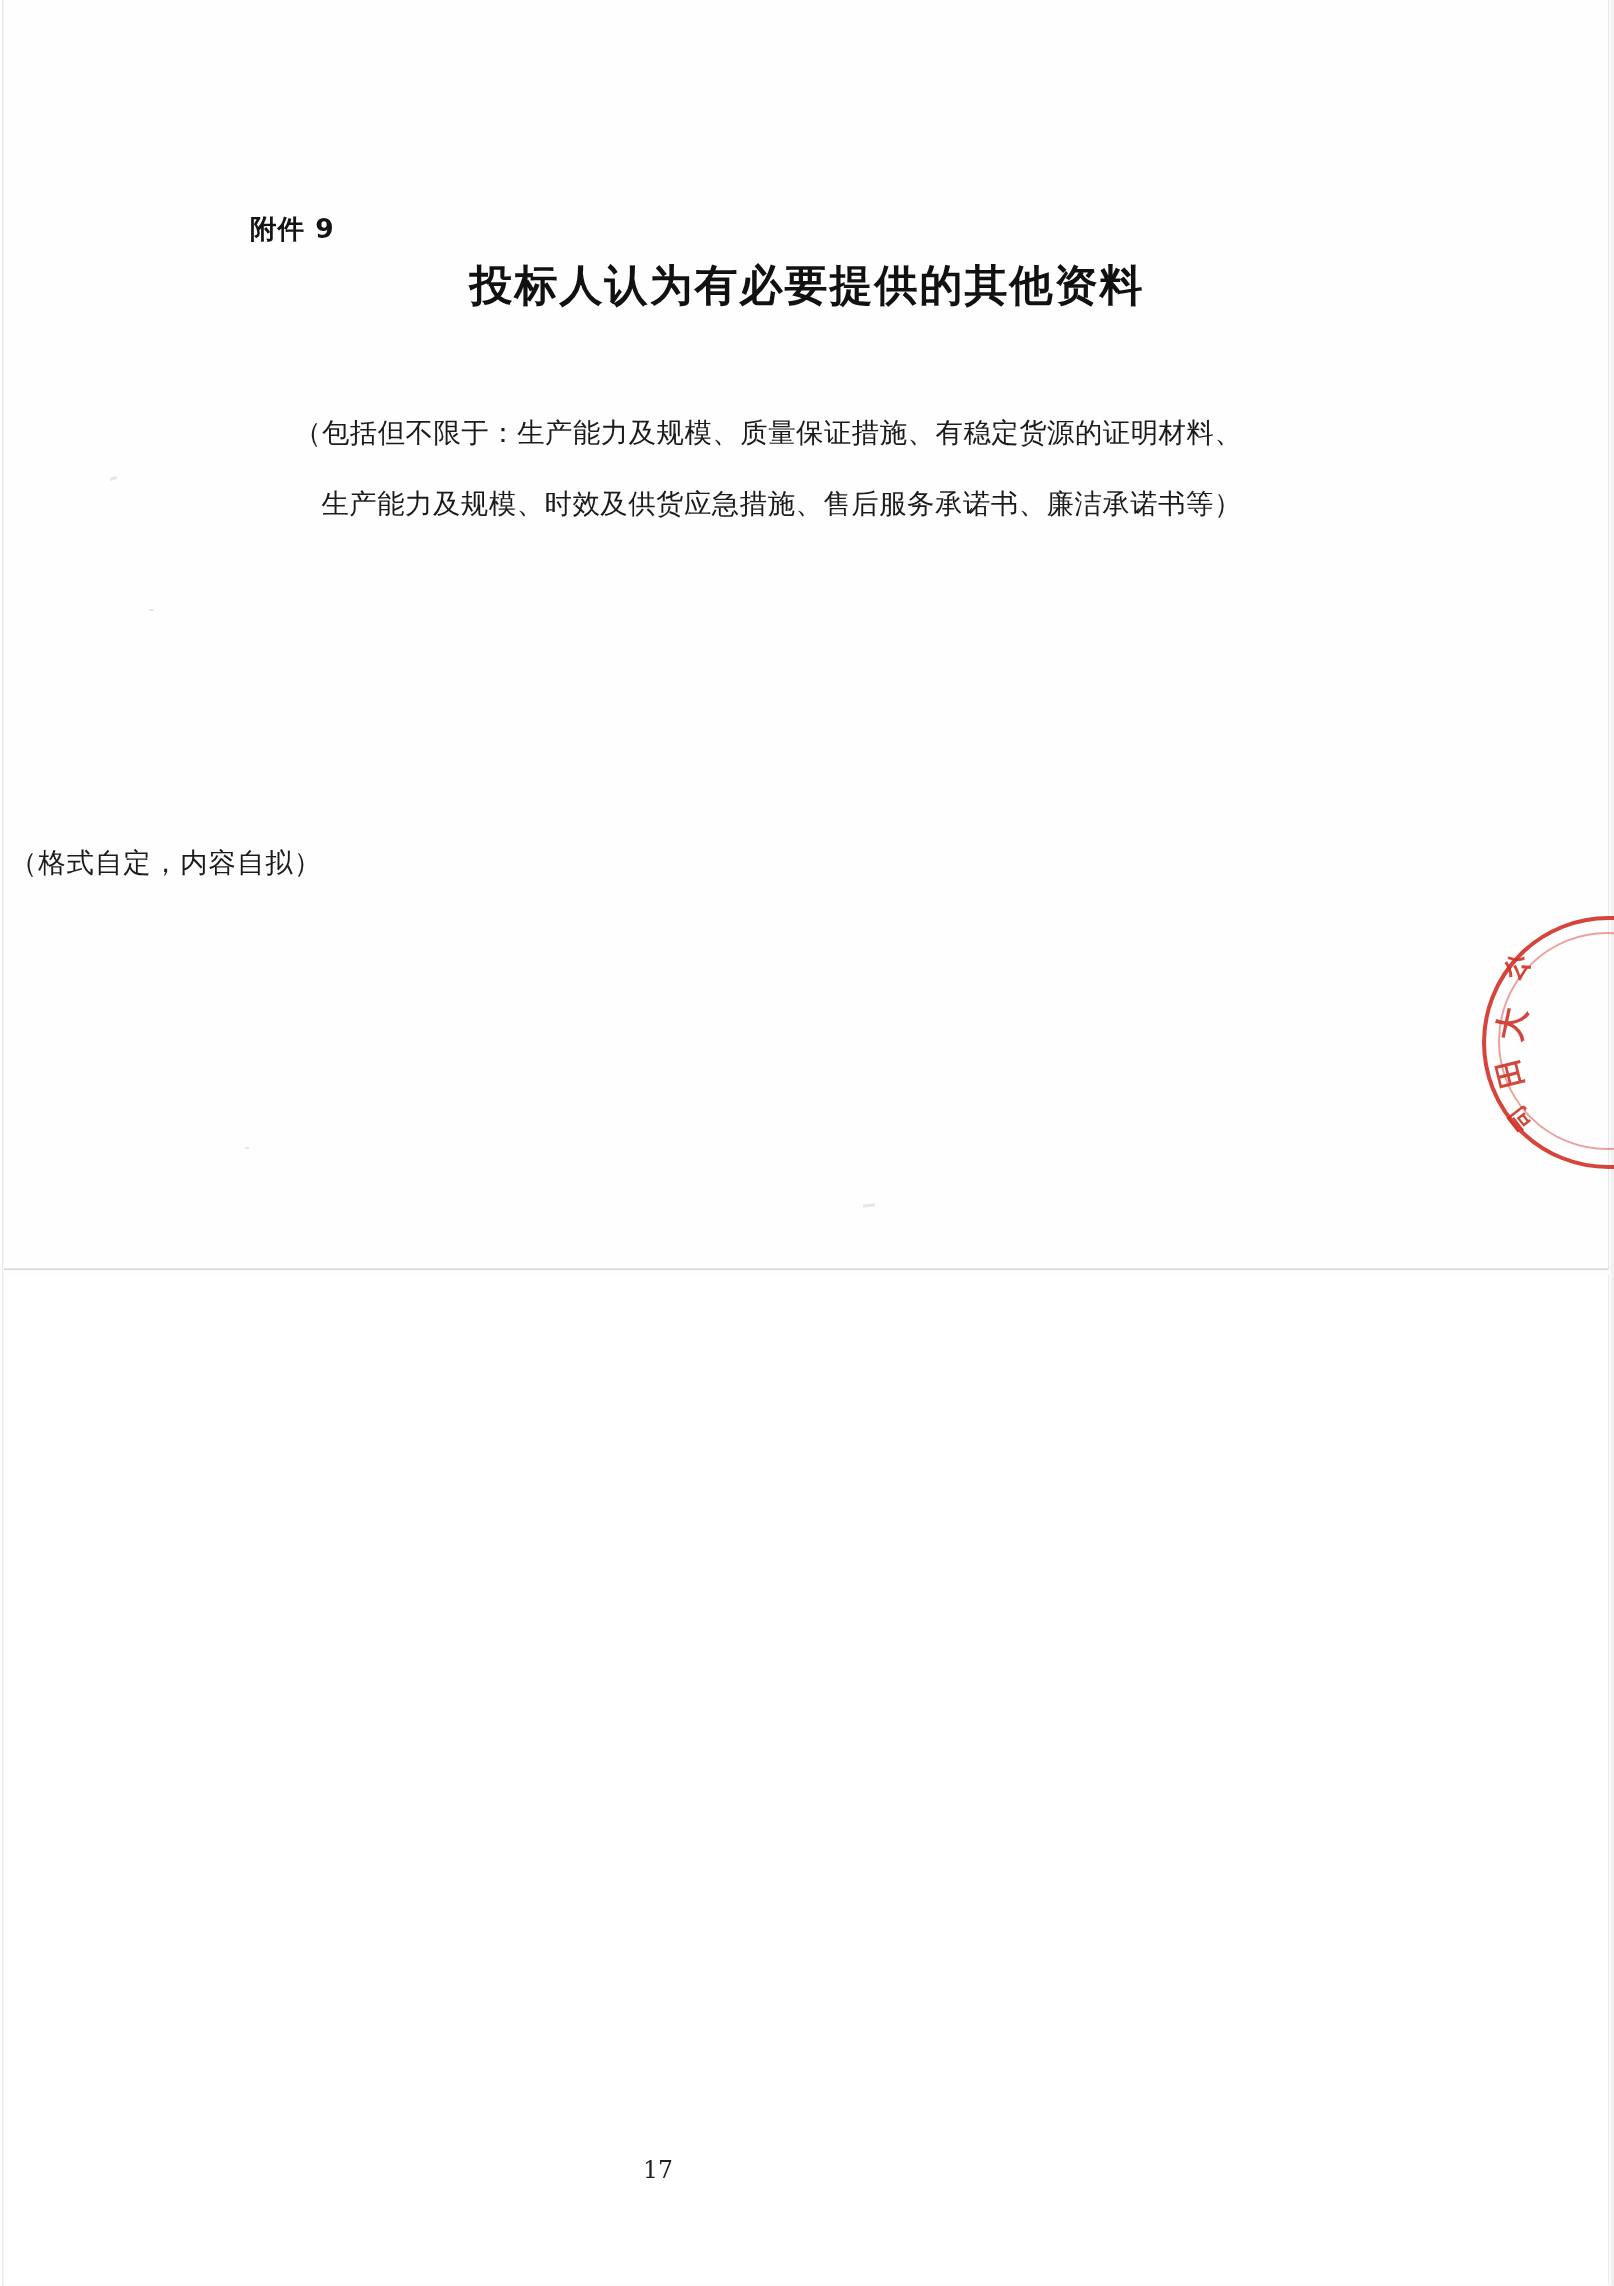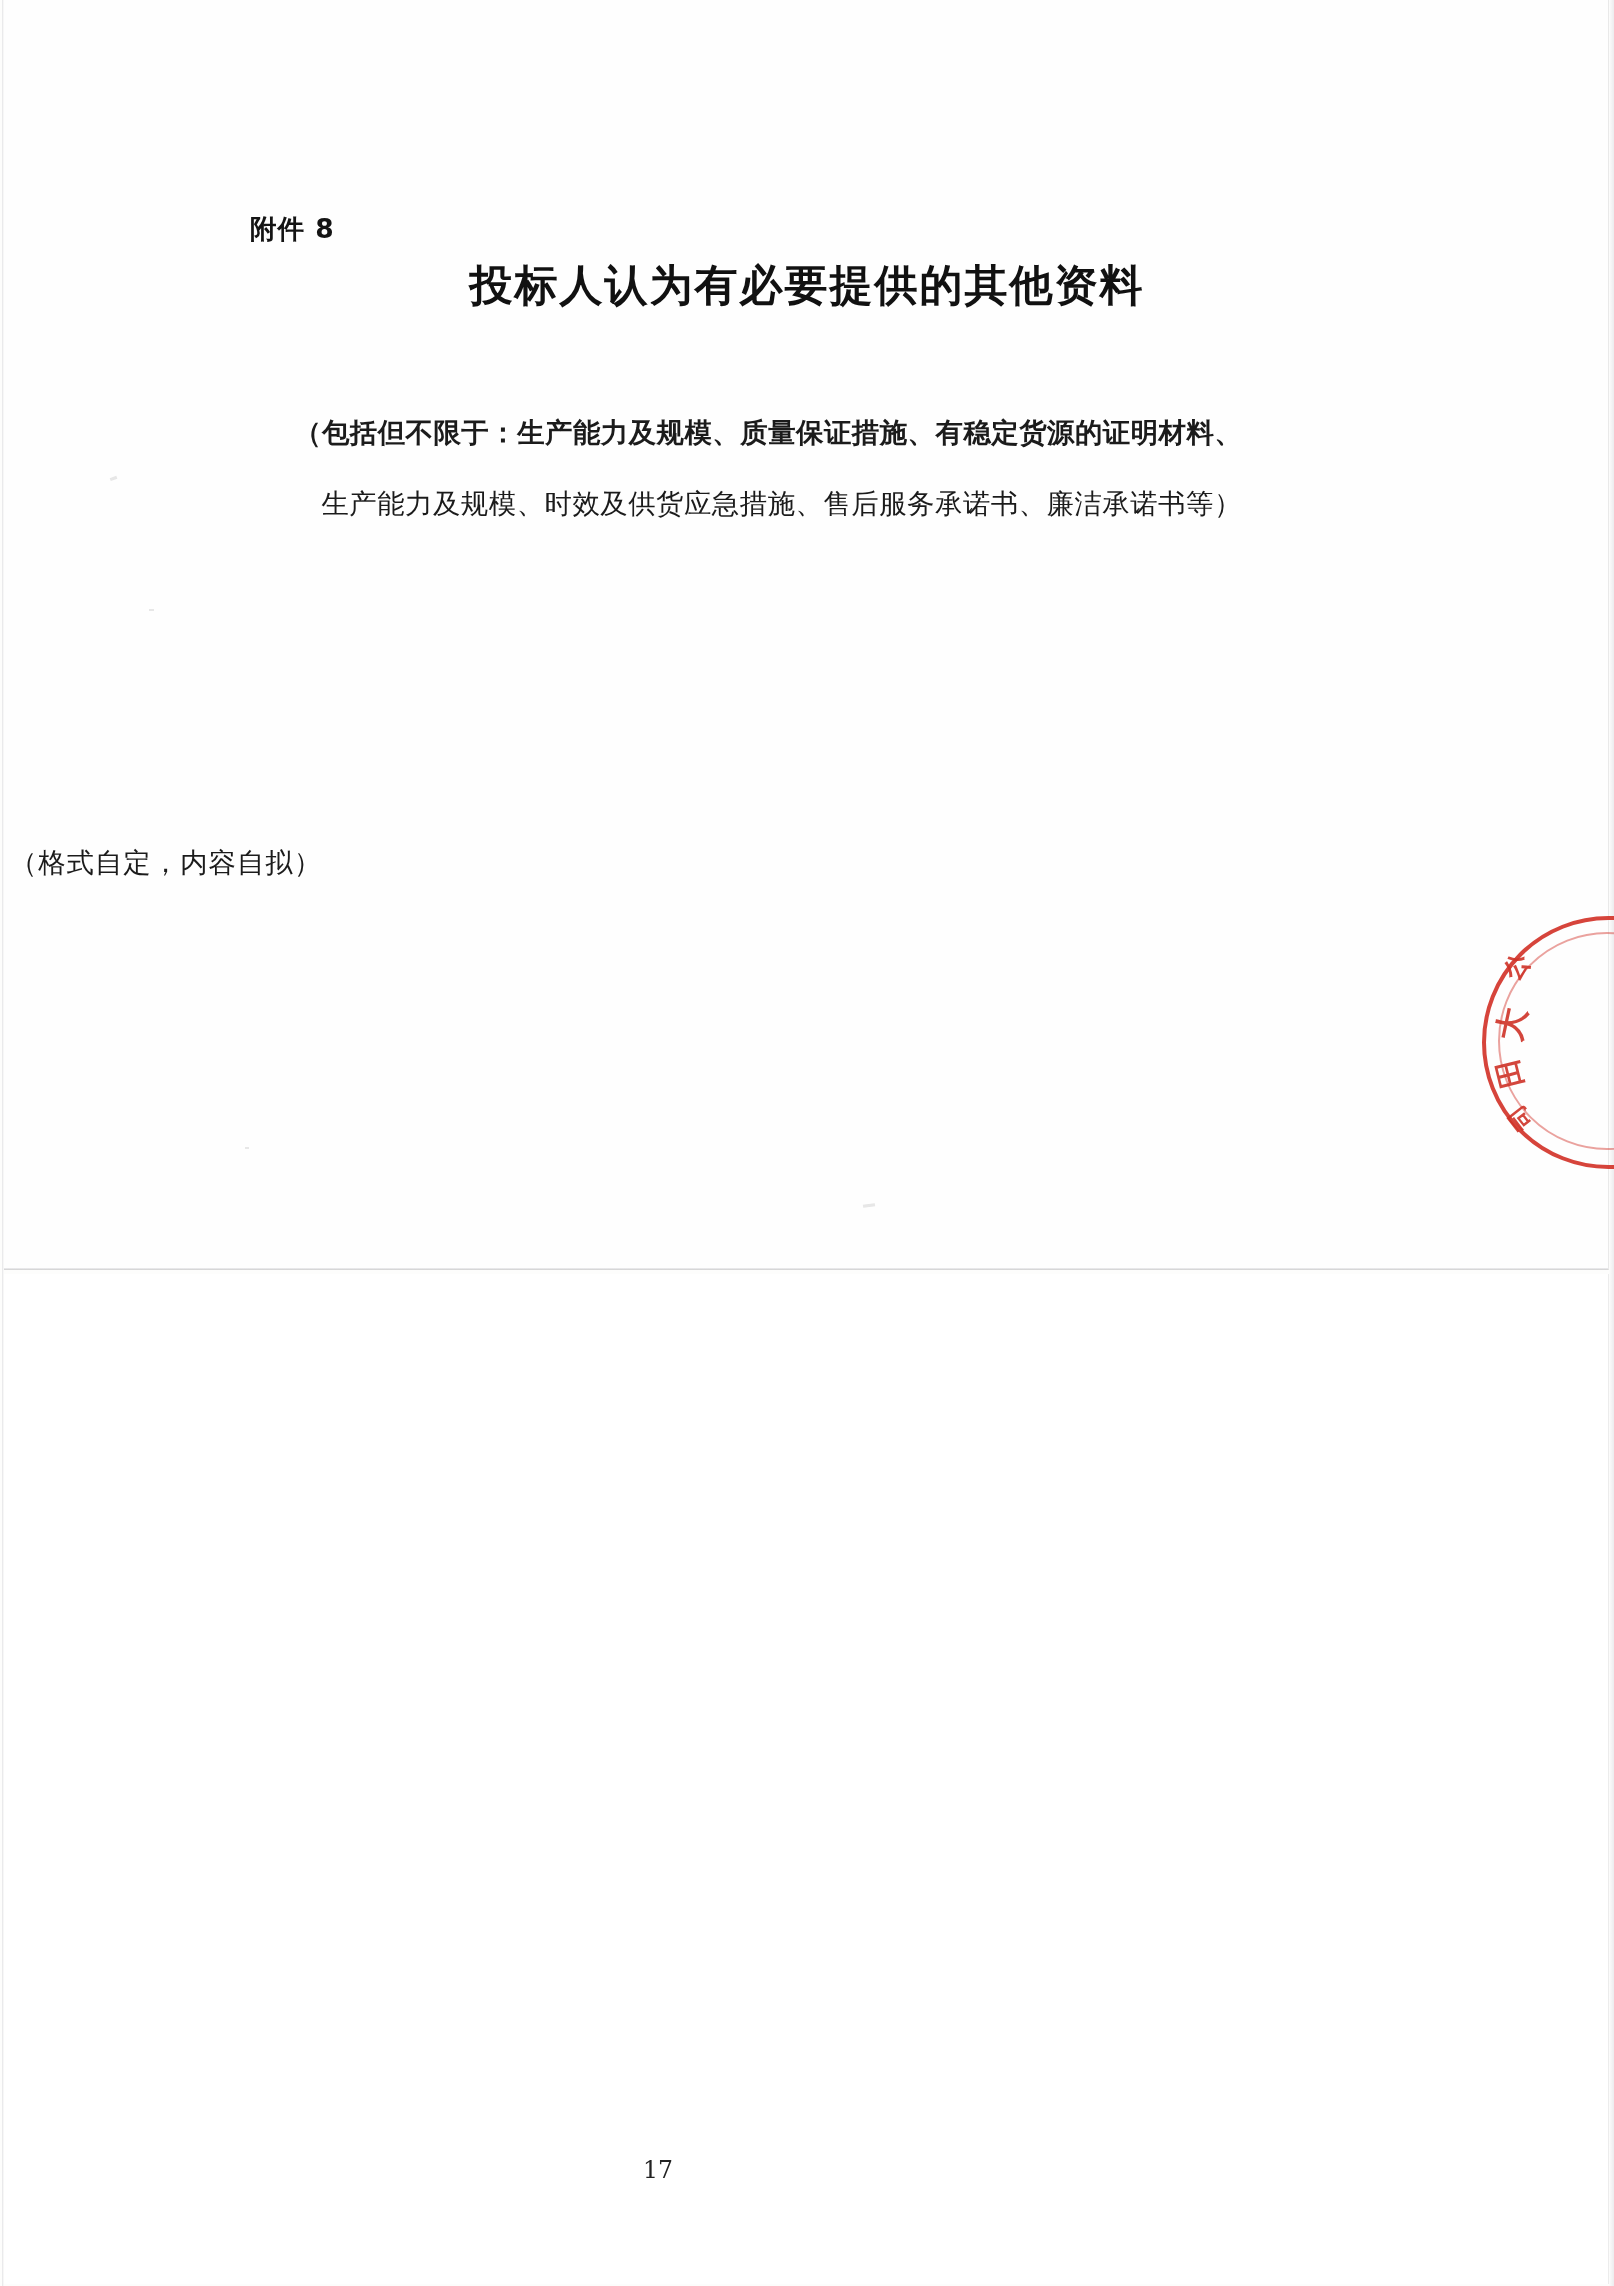--- a/index.html
+++ b/index.html
@@ -107,21 +107,21 @@
     position: absolute;
     left: 294px;
     top: 397px;
     width: 1098px;
     font-family: "DejaVu Sans", sans-serif;
     font-size: 27.4px;
     line-height: 71px;
     color: #1b1b1b;
     letter-spacing: 0.5px;
   }
-  .note-line-1 { display: block; font-weight: bold; }
+  .note-line-1 { display: block; }
   .note-line-2 { display: block; padding-left: 27.4px; }
 
   .format-note {
     position: absolute;
     left: 0;
     top: 845px;
     width: 1614px;
     text-align: left;
     font-family: "DejaVu Sans", sans-serif;
     font-size: 27.4px;
@@ -198,21 +198,21 @@
 </head>
 <body>
 
 <div class="scan-sheet">
 
   <div class="page-upper"></div>
   <div class="page-lower"></div>
   <div class="edge-left"></div>
   <div class="edge-right"></div>
 
-  <div class="attachment-label">附件 8</div>
+  <div class="attachment-label">附件 9</div>
 
   <div class="doc-title">投标人认为有必要提供的其他资料</div>
 
   <div class="note-block">
     <span class="note-line-1">（包括但不限于：生产能力及规模、质量保证措施、有稳定货源的证明材料、</span>
     <span class="note-line-2">生产能力及规模、时效及供货应急措施、售后服务承诺书、廉洁承诺书等）</span>
   </div>
 
   <div class="format-note">（格式自定，内容自拟）</div>
 

